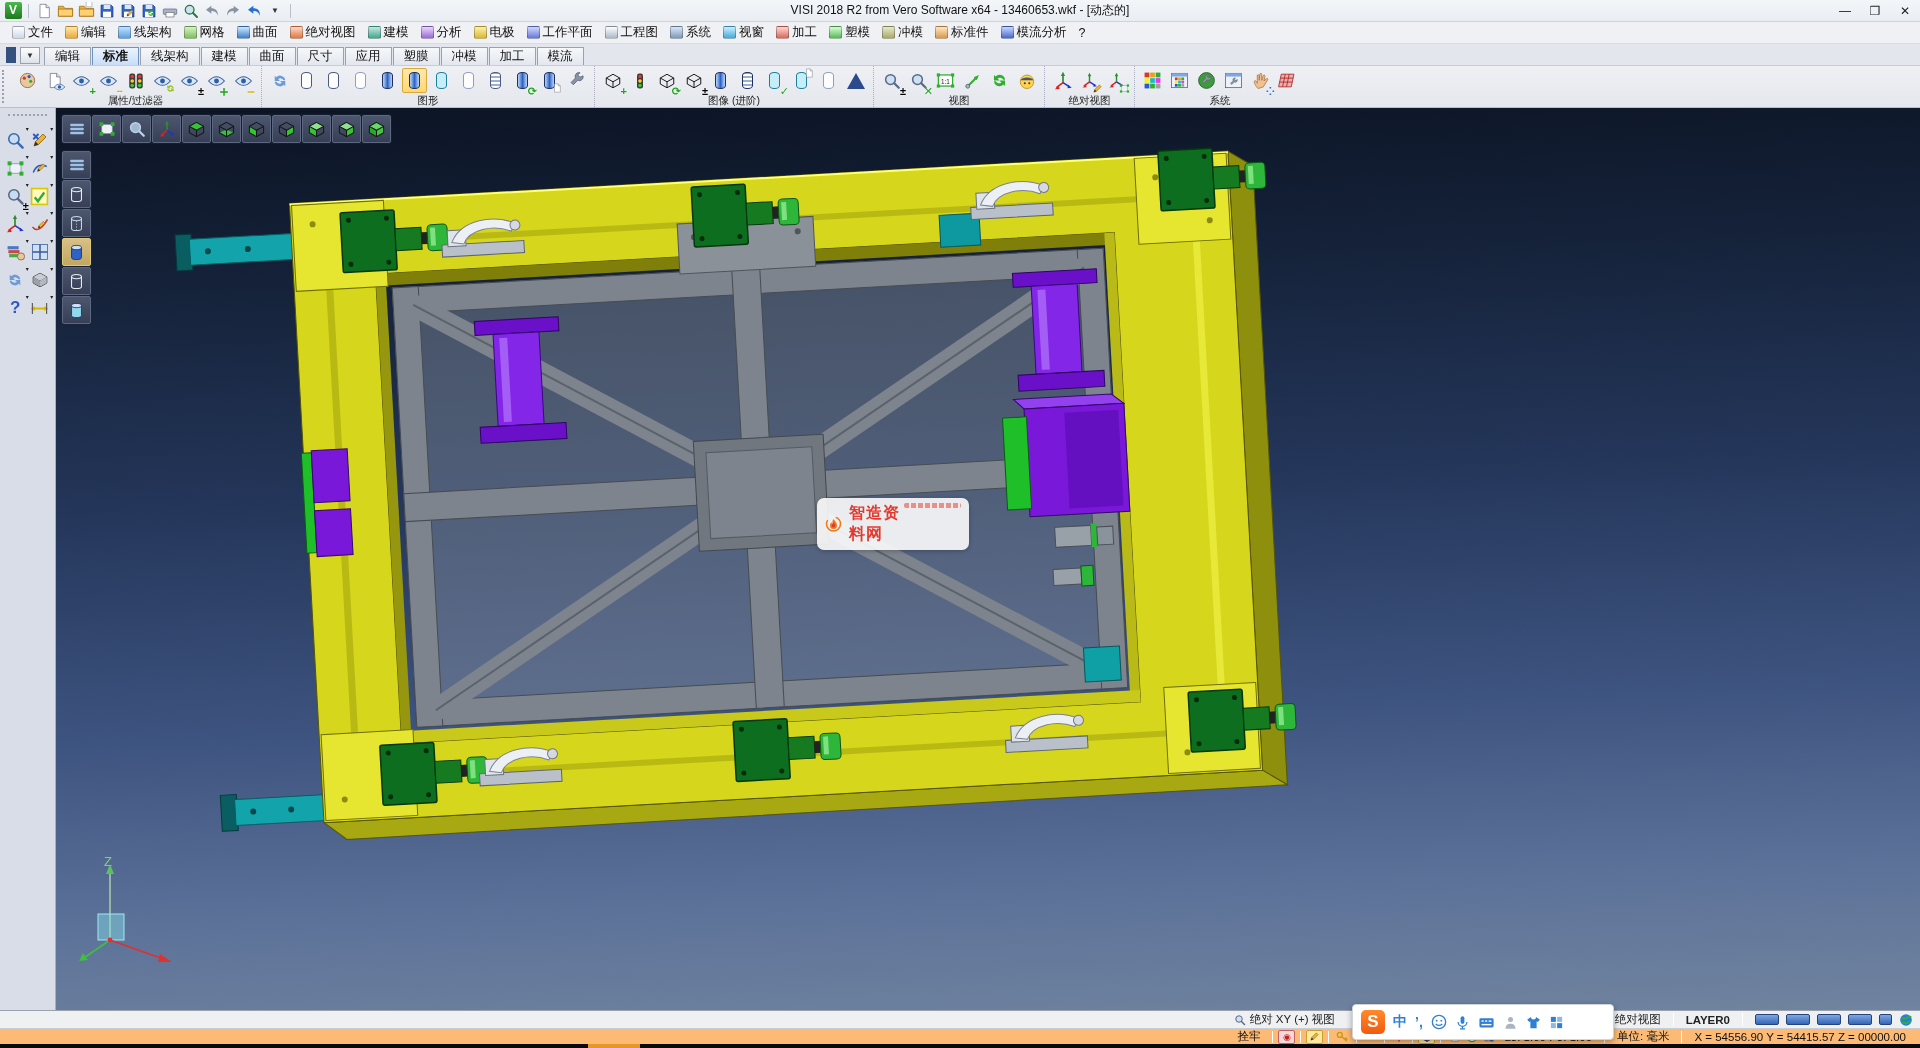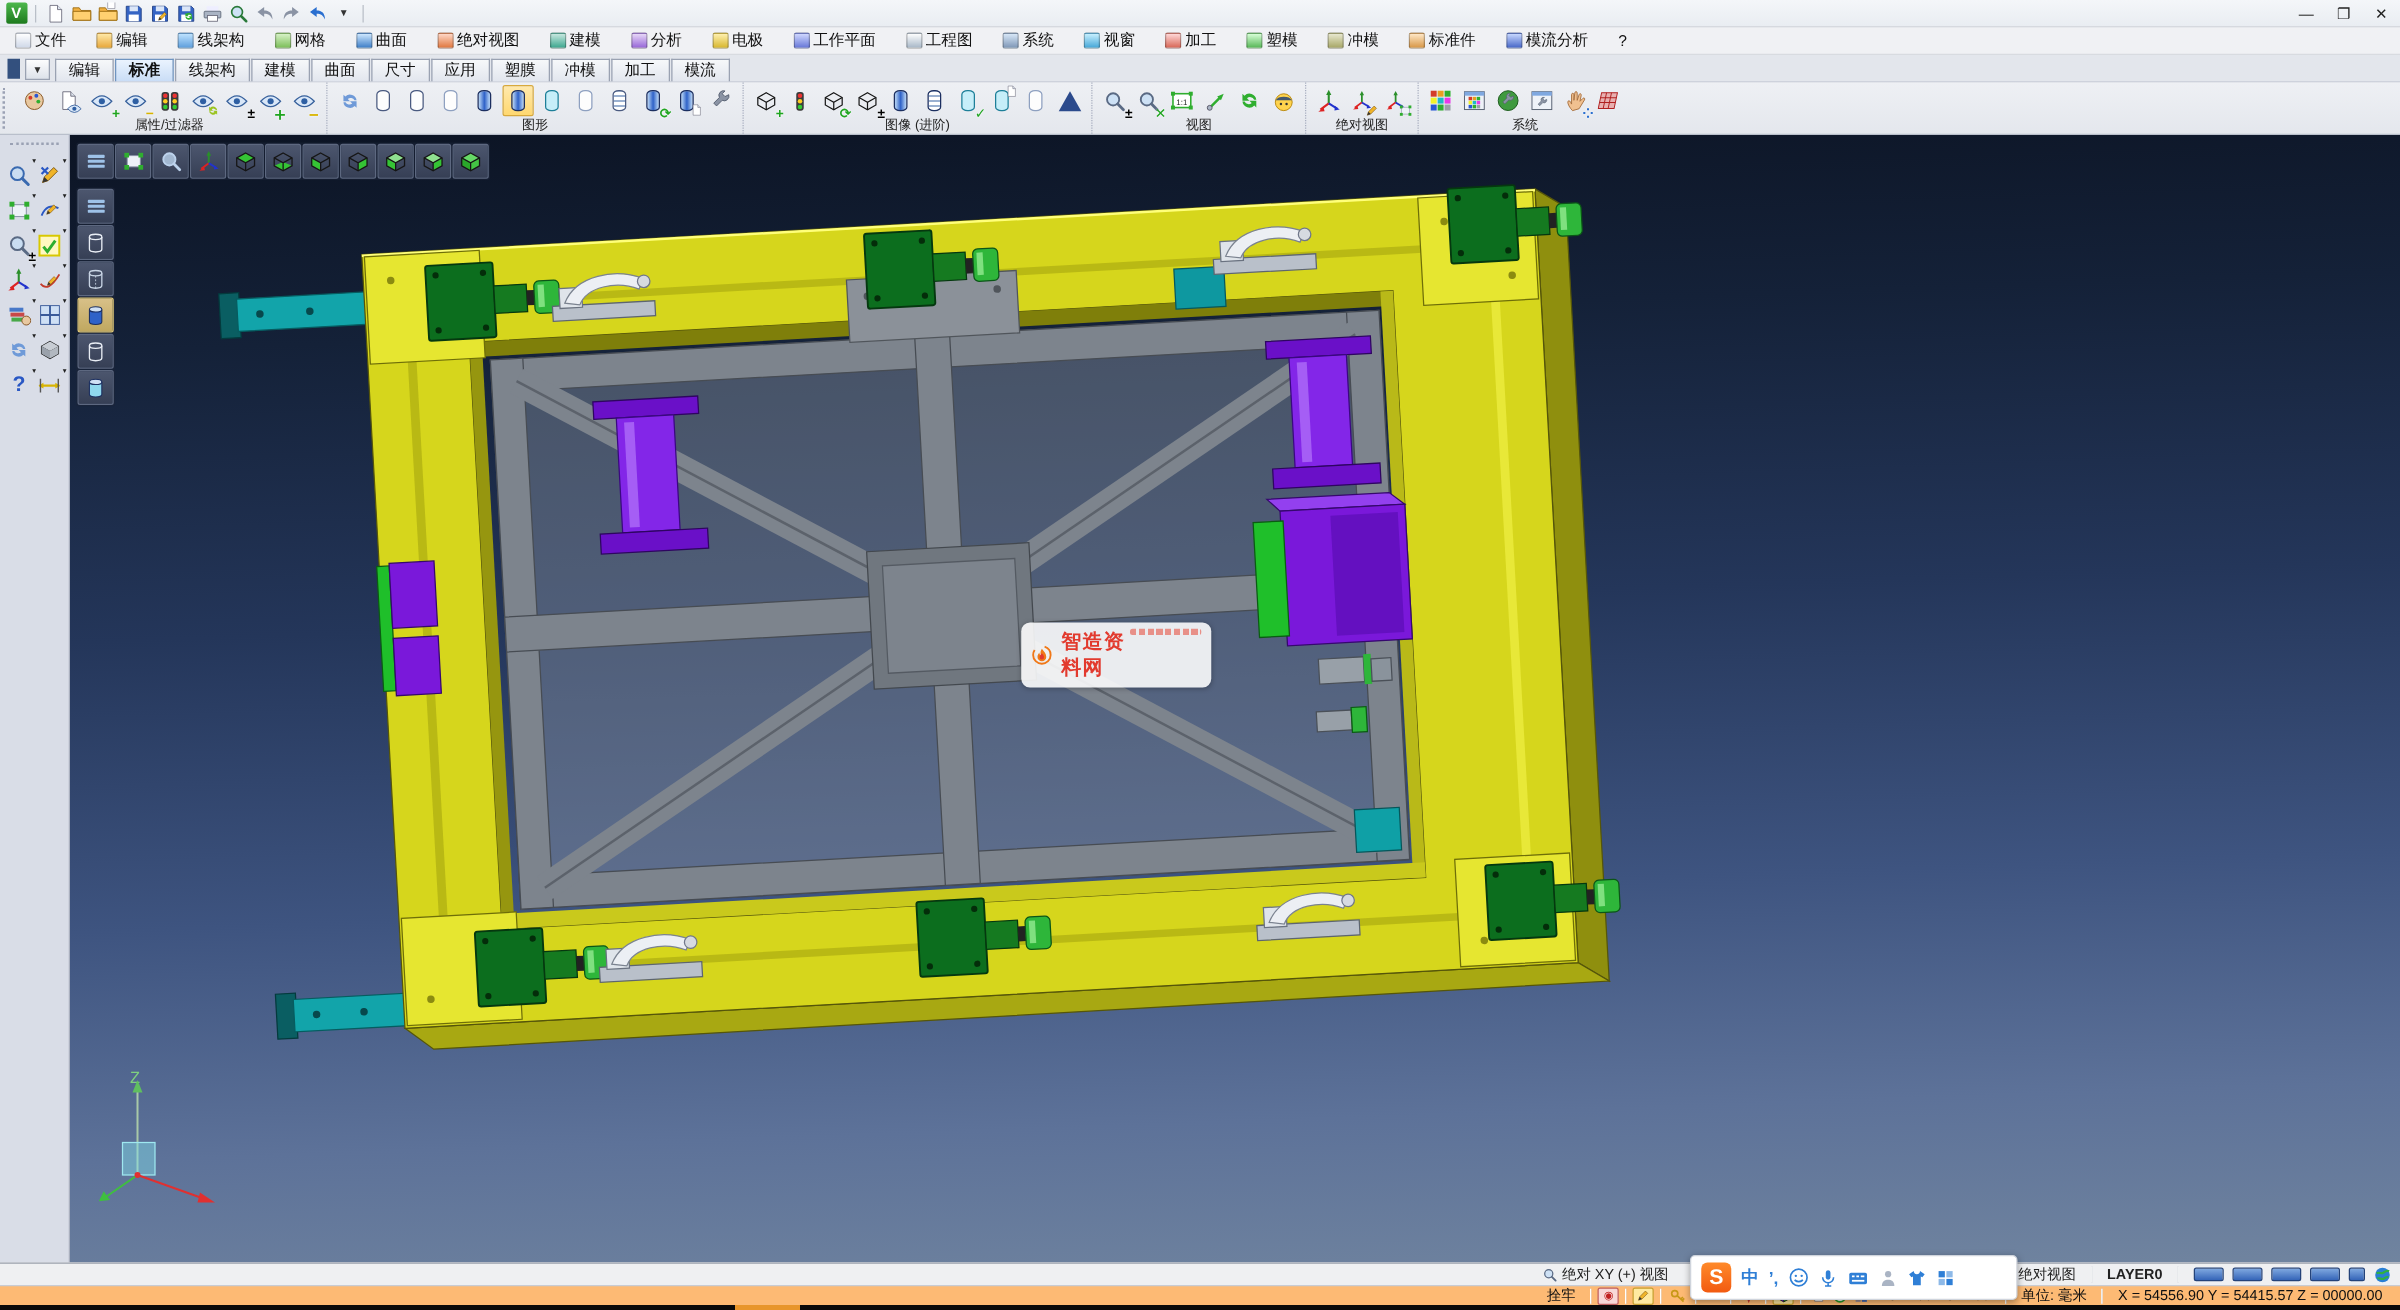--- a/index.html
+++ b/index.html
@@ -10,21 +10,21 @@
   #titlebar { height:22px; background:linear-gradient(#f4f6f9,#e9edf2); display:flex; align-items:center; border-bottom:1px solid #d0d4da; }
   .qa { display:flex; align-items:center; gap:3px; padding-left:4px; }
   .qa .qico { width:18px; height:18px; display:flex; align-items:center; justify-content:center; }
   .qa .sep { width:1px; height:14px; background:#b9bfc8; margin:0 3px; }
   #title-text { position:absolute; left:0; right:0; text-align:center; font-size:12px; color:#111; pointer-events:none; }
   .winbtns { margin-left:auto; display:flex; }
   .winbtn { width:30px; height:21px; display:flex; align-items:center; justify-content:center; font-size:12px; color:#222; }
   .visilogo { width:17px; height:17px; background:linear-gradient(#4db84d,#1d7a1d); color:#fff; font-weight:bold; font-size:12px; text-align:center; line-height:17px; border-radius:2px; }
 
   
-  #menubar { height:22px; background:#f0f1f4; display:flex; align-items:center; padding-left:8px; gap:14px; border-bottom:1px solid #d8dbe0; }
+  #menubar { height:22px; background:#f0f1f4; display:flex; align-items:center; padding-left:8px; gap:2px; border-bottom:1px solid #d8dbe0; }
   .mi { display:flex; align-items:center; gap:3px; padding:1px 6px 1px 4px; font-size:12.5px; color:#111; cursor:default; }
   .mchip { width:13px; height:13px; border-radius:2px; border:1px solid rgba(0,0,0,.25); }
   .mi:nth-child(1) .mchip{background:linear-gradient(#fff,#cfd8e8);}
   .mi:nth-child(2) .mchip{background:linear-gradient(#ffe9a8,#e8a83c);}
   .mi:nth-child(3) .mchip{background:linear-gradient(#bfe3ff,#5f9fdd);}
   .mi:nth-child(4) .mchip{background:linear-gradient(#d8f2c8,#7dbf5a);}
   .mi:nth-child(5) .mchip{background:linear-gradient(#cfe8ff,#3f7fc8);}
   .mi:nth-child(6) .mchip{background:linear-gradient(#ffd8c8,#e07840);}
   .mi:nth-child(7) .mchip{background:linear-gradient(#c8e8e0,#3fa890);}
   .mi:nth-child(8) .mchip{background:linear-gradient(#e8d8f8,#9868d8);}
@@ -314,20 +314,21 @@
         </svg>
       </span>
     <span class="qico">
         <svg class="ic" width="16" height="16" viewBox="0 0 24 24" color="#2a6fd0">
           <use href="#s-undo"></use>
         </svg>
       </span>
     <span class="qico" style="font-size:8px;color:#333">▼</span>
     <span class="sep"></span>
   </div>
+  <div id="title-text">VISI 2018 R2 from Vero Software x64 - 13460653.wkf - [动态的]</div>
   <div class="winbtns">
     <span class="winbtn">—</span>
     <span class="winbtn">❐</span>
     <span class="winbtn close">✕</span>
   </div>
 </div>
 
 <div id="menubar" class="bar">
   <span class="mi">
       <span class="mchip"></span>

